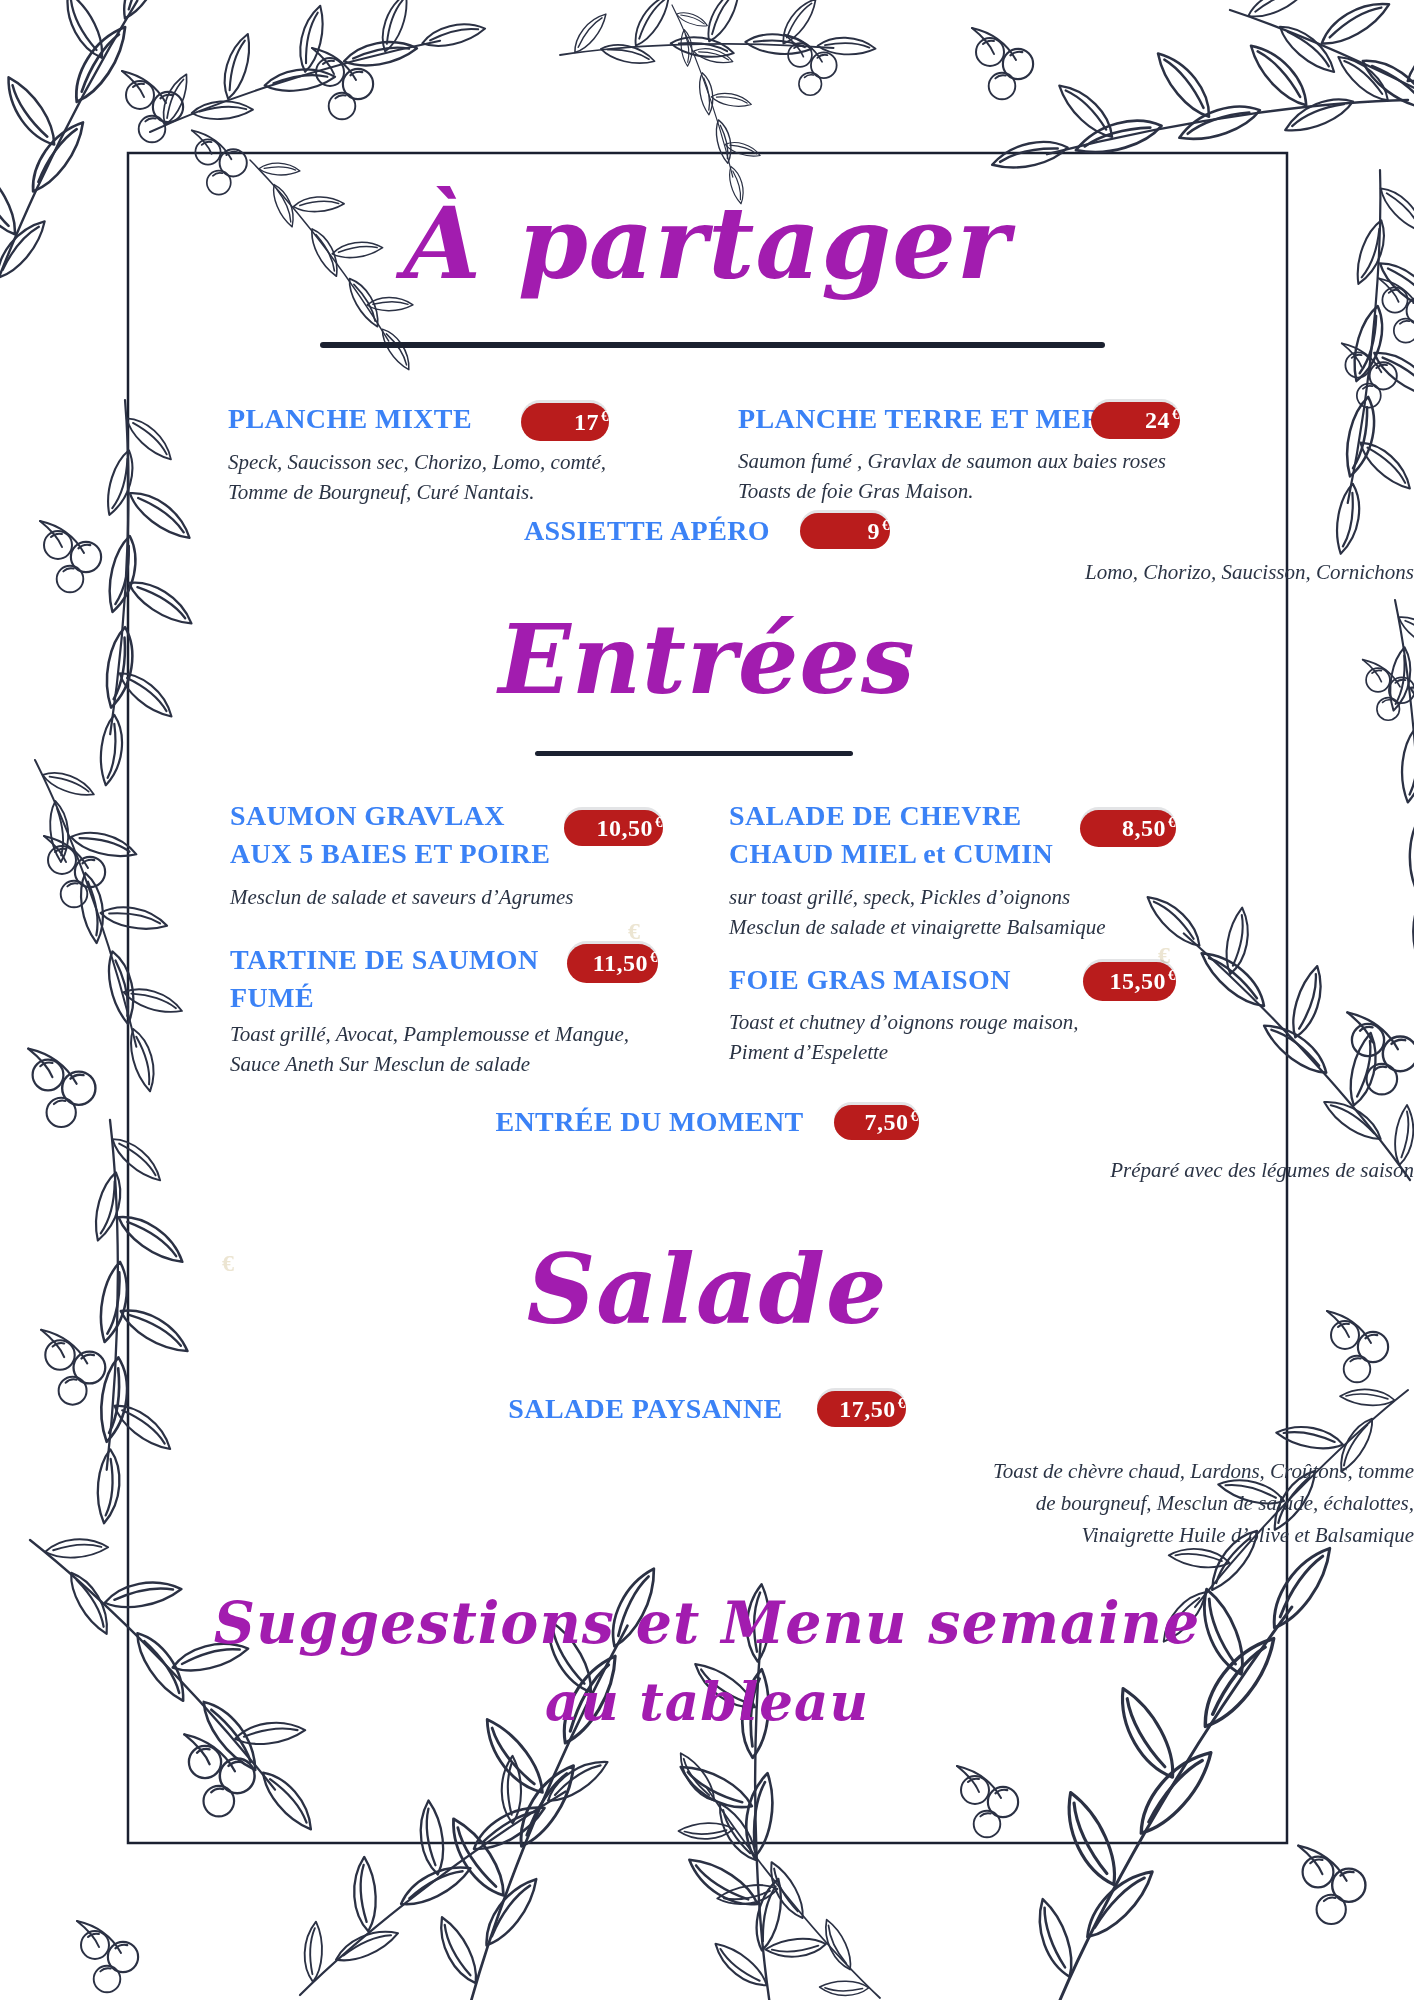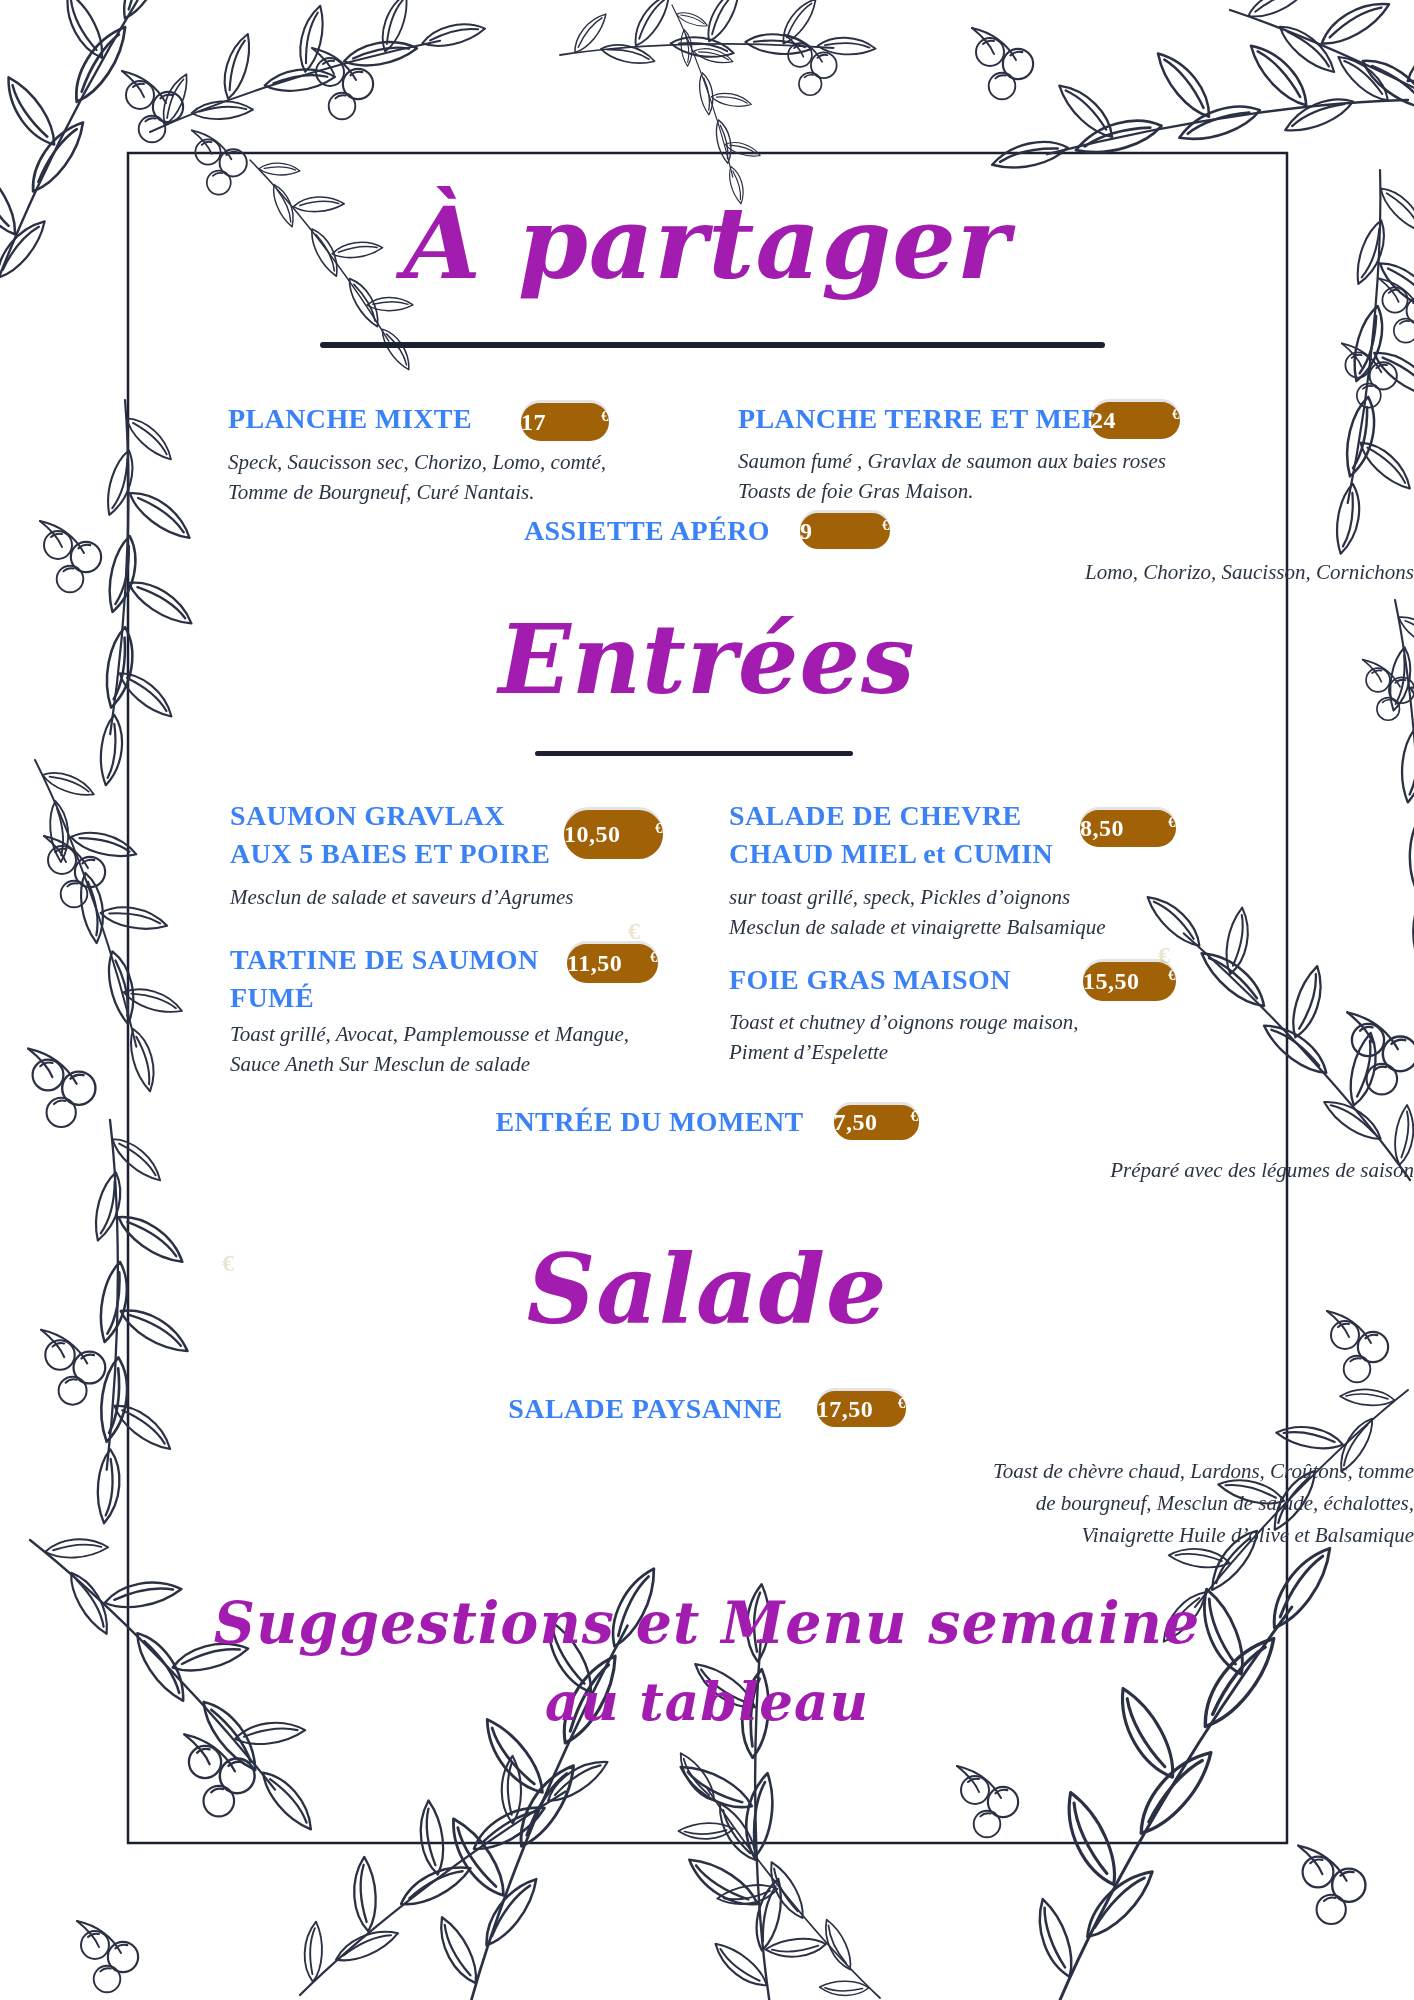--- a/index.html
+++ b/index.html
@@ -15,22 +15,22 @@
     font-family:"DejaVu Serif", serif; font-style:italic; font-weight:700;
     color:#a21caf; letter-spacing:1px; line-height:1.1; white-space:nowrap;
   }
   .rule { position:absolute; background:#1b2130; border-radius:3px; }
   .item-name {
     font-weight:700; font-size:28px; line-height:38px; color:#3b82f6;
     letter-spacing:0.4px;
   }
   .item-desc { font-style:italic; font-size:21px; line-height:30px; color:#2b3445; }
   .badge {
-    position:absolute; background:#a16207; color:#ffffff; border-radius:999px;
-    display:flex; align-items:center; justify-content:space-between;
+    position:absolute; background:#b91c1c; color:#ffffff; border-radius:999px;
+    display:flex; align-items:center; justify-content:flex-end;
     font-weight:700; font-size:24px; letter-spacing:0.5px;
     box-shadow:0 -3px 0 rgba(27,36,51,0.12);
   }
   .badge .cur { font-size:15px; margin-left:2px; transform:translateY(-6px); }
   .center-row {
     position:absolute; left:0; right:0; display:flex; align-items:center;
     justify-content:center; gap:30px;
   }
   .center-row .badge { position:static; }
   .center-desc { position:absolute; left:4px; right:0; text-align:right;padding-left:19px; }
@@ -164,21 +164,21 @@
       <div>Lomo, Chorizo, Saucisson, Cornichons</div>
     </div>
 
     <div class="script-title" style="top:608px;font-size:95px">Entrées</div>
     <div class="rule" style="left:535px;top:751px;width:318px;height:5px"></div>
 
     <div class="abs item-name" style="left:230px;top:797px">
       <div>SAUMON GRAVLAX</div>
       <div>AUX 5 BAIES ET POIRE</div>
     </div>
-    <div class="badge" style="left:564px;top:810px;width:99px;height:49px">
+    <div class="badge" style="left:564px;top:810px;width:99px;height:36px">
       <span>10,50</span>
         <span class="cur">€</span>
     </div>
     <div class="abs item-desc" style="left:230px;top:882px">
       <div>Mesclun de salade et saveurs d’Agrumes</div>
     </div>
 
     <div class="abs item-name" style="left:729px;top:797px">
       <div>SALADE DE CHEVRE</div>
       <div>CHAUD MIEL et CUMIN</div>

